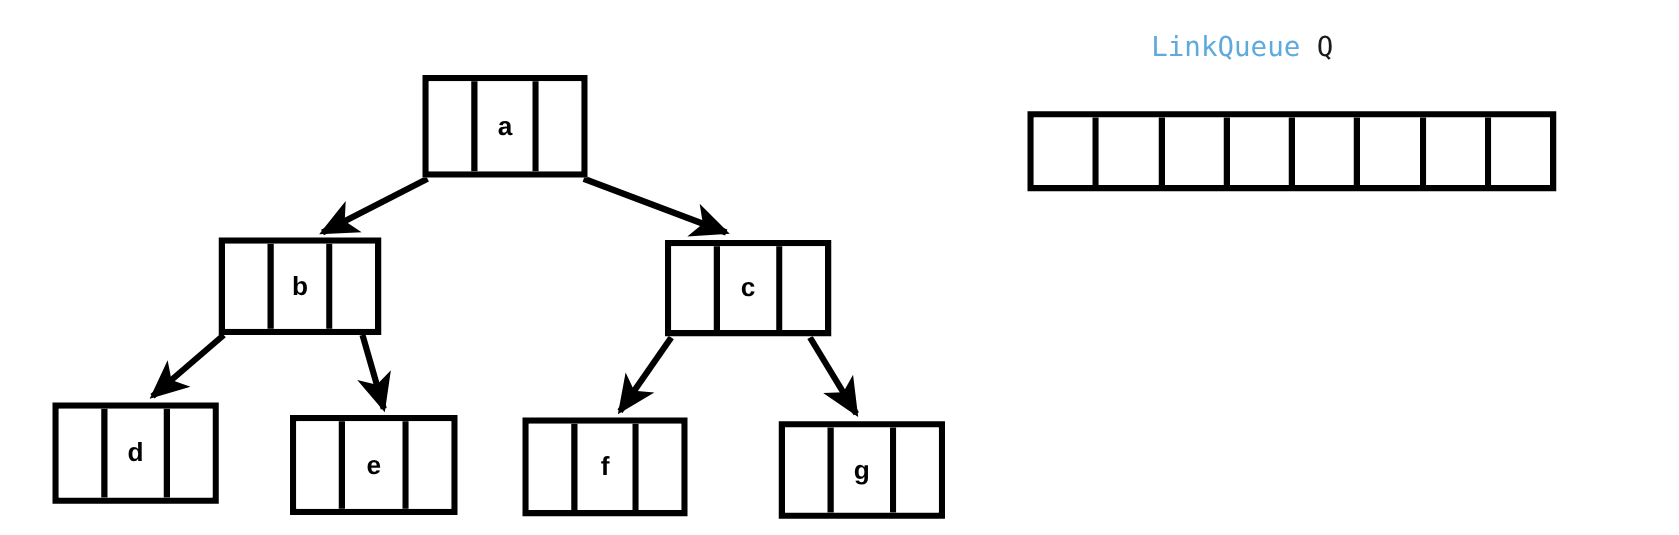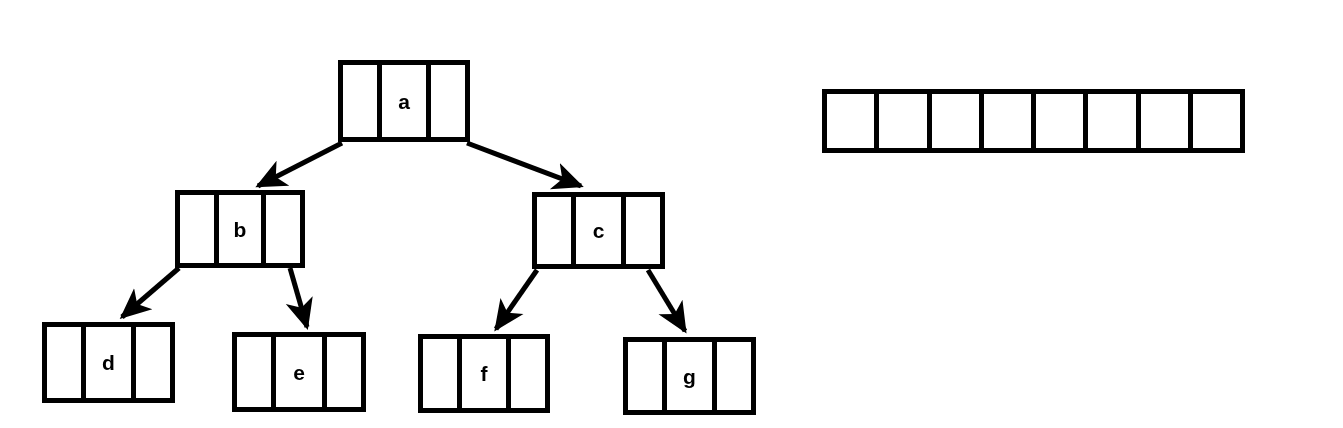--- a/index.html
+++ b/index.html
@@ -147,20 +147,21 @@
     <div class="node-cell mid">f</div>
     <div class="node-cell right"></div>
   </div>
 
   <div class="node" style="left:623px; top:337px; width:133px; height:78px;">
     <div class="node-cell left"></div>
     <div class="node-cell mid">g</div>
     <div class="node-cell right"></div>
   </div>
 
+  <div id="queue-label"><span class="kw">LinkQueue</span><span> </span><span class="var">Q</span></div>
 
   <div id="queue-box">
     <div class="queue-cell"></div>
     <div class="queue-cell"></div>
     <div class="queue-cell"></div>
     <div class="queue-cell"></div>
     <div class="queue-cell"></div>
     <div class="queue-cell"></div>
     <div class="queue-cell"></div>
     <div class="queue-cell"></div>

